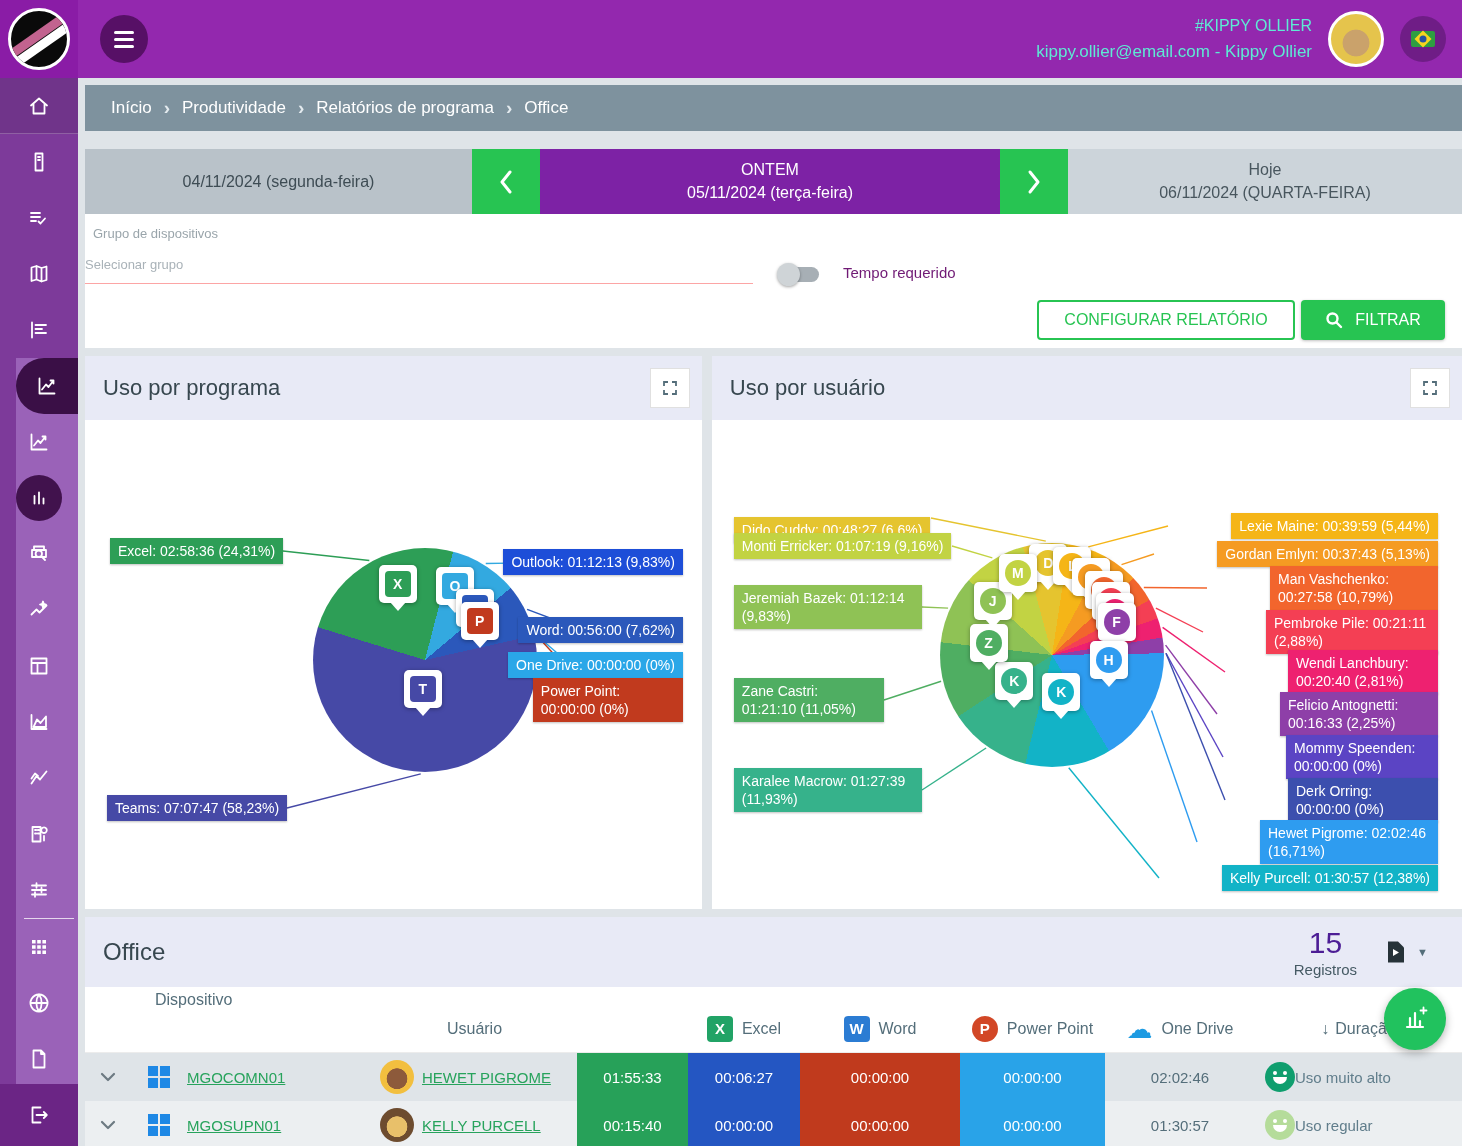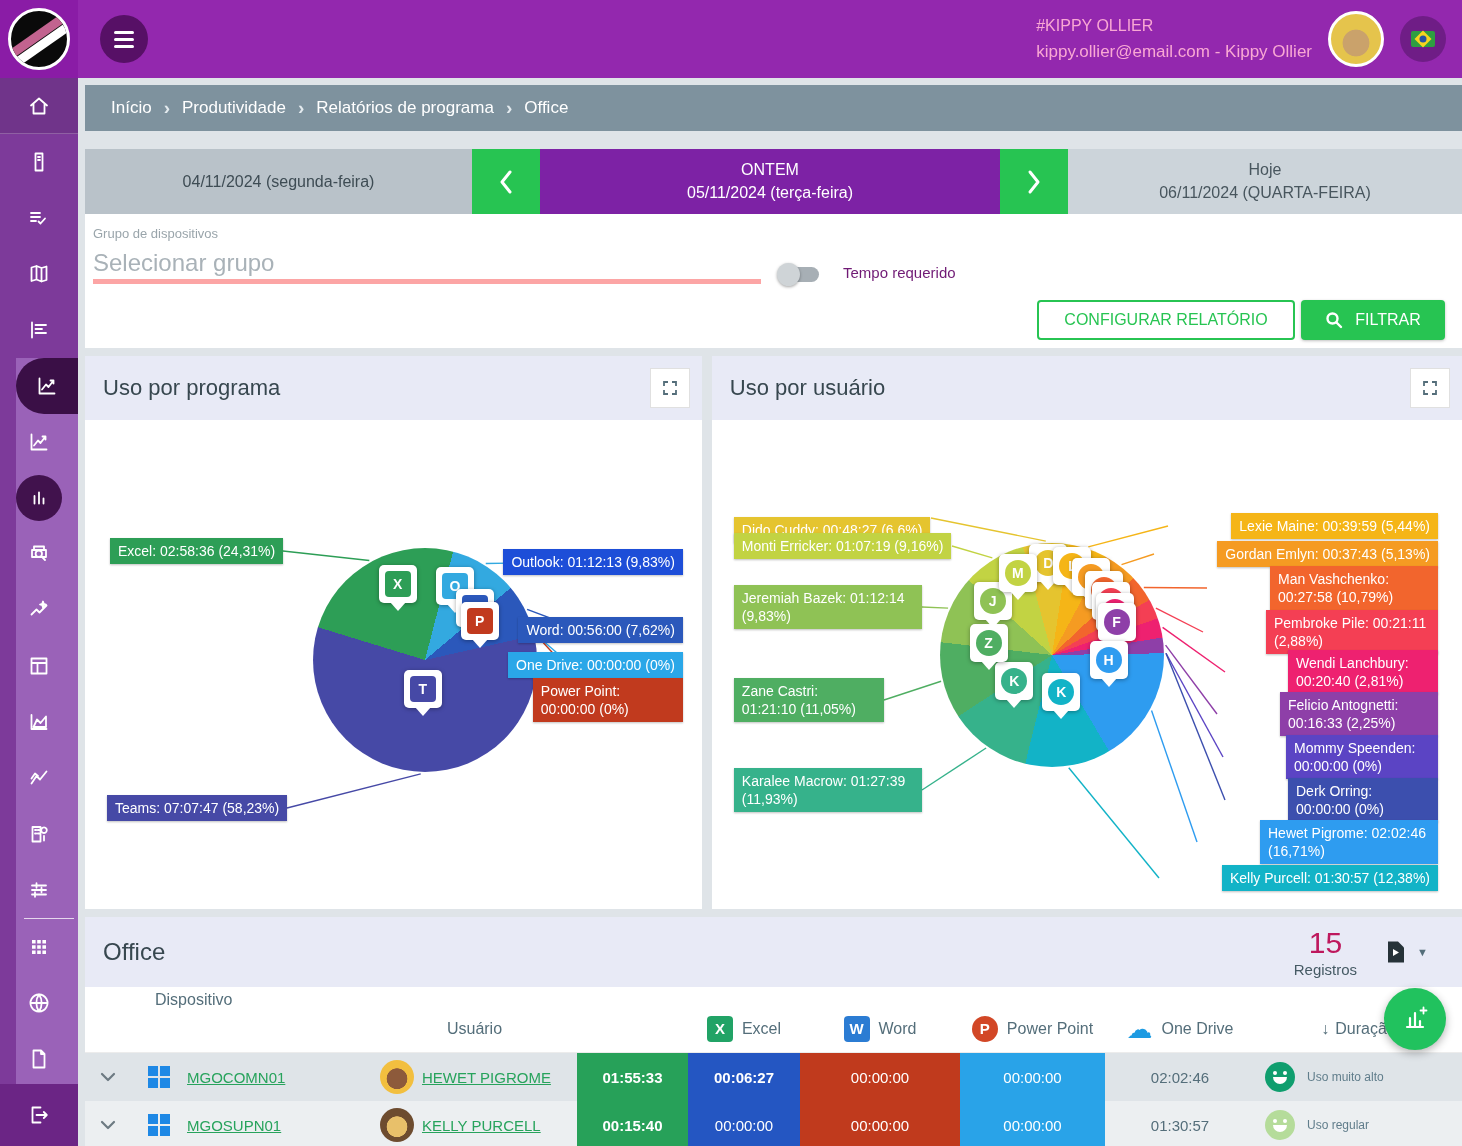--- a/index.html
+++ b/index.html
@@ -8,21 +8,21 @@
 
 .logo-cell{background:#8a1ca6;display:flex;align-items:center;justify-content:center}
 .logo-circle{width:62px;height:62px;border-radius:50%;background:#0a0a0a;border:3px solid #fff;overflow:hidden;position:relative}
 .logo-circle i{position:absolute;left:-8px;width:70px;height:9px;transform:rotate(-35deg)}
 .logo-circle i.s1{top:20px;background:#c2638f}
 .logo-circle i.s2{top:32px;background:#ffffff}
 .topbar{background:#9328ae;display:flex;align-items:center}
 .hamburger{width:48px;height:48px;border-radius:50%;background:#571066;border:none;margin-left:22px;display:flex;flex-direction:column;align-items:center;justify-content:center;gap:4px;cursor:pointer}
 .hamburger span{width:20px;height:3px;border-radius:2px;background:#fff}
 .userblock{margin-left:auto;display:flex;align-items:center;gap:16px;padding-right:16px}
-.usertext{color:#f9a8d4;text-align:left;line-height:1.6}
+.usertext{color:#5eead4;text-align:right;line-height:1.6}
 .usertext .l1{font-size:16px}
 .usertext .l2{font-size:17px}
 .avatar-lg{width:56px;height:56px;border-radius:50%;border:3px solid #fff;background:radial-gradient(circle at 50% 58%,#caa26b 34%,#e5c44c 36%)}
 .flag-btn{width:46px;height:46px;border-radius:50%;background:#6f1d86;border:none;display:flex;align-items:center;justify-content:center;cursor:pointer}
 .flag{width:24px;height:16px;border-radius:2px;background:#2e9e41;position:relative;display:block}
 .flag::before{content:'';position:absolute;left:50%;top:50%;width:12px;height:12px;transform:translate(-50%,-50%) rotate(45deg);background:#f6d51f}
 .flag::after{content:'';position:absolute;left:50%;top:50%;width:7px;height:7px;transform:translate(-50%,-50%);border-radius:50%;background:#2553a0}
 
 .rail{background:#7d3a9a;position:relative;overflow:hidden}
 .nav{position:relative;height:100%}
@@ -42,21 +42,21 @@
 
 .datebar{display:grid;grid-template-columns:387px 68px 460px 68px 1fr;height:65px;margin-top:18px}
 .date-prev{background:#b9c2c9;color:#3e4c54;display:flex;align-items:center;justify-content:center;font-size:16px;cursor:pointer}
 .date-btn{background:#27c452;border:none;display:flex;align-items:center;justify-content:center;cursor:pointer}
 .date-btn svg{stroke:#fff;fill:none;stroke-width:3;stroke-linecap:round;stroke-linejoin:round}
 .date-cur{background:#7d22a5;color:#fff;display:flex;flex-direction:column;align-items:center;justify-content:center;gap:5px;font-size:16px}
 .date-next{background:#ccd4da;color:#48565e;display:flex;flex-direction:column;align-items:center;justify-content:center;gap:5px;font-size:16px;cursor:pointer}
 
 .filterpanel{background:#fff;height:134px;position:relative}
 .fp-label{position:absolute;left:8px;top:12px;color:#9aa5ab;font-size:13px}
-.fp-input{position:absolute;left:8px;top:32px;width:668px;height:38px;border:none;border-bottom:5px solid #fca5a5;font-size:24px;color:#555;outline:none;background:transparent}
+.fp-input{position:absolute;left:0;top:32px;width:668px;height:38px;border:none;border-bottom:1px solid #fca5a5;font-size:13px;color:#555;outline:none;background:transparent}
 .fp-input::placeholder{color:#a9b2b8}
 .toggle{position:absolute;left:694px;top:53px;width:40px;height:15px;border-radius:8px;background:#a7afb5;cursor:pointer}
 .toggle .knob{position:absolute;left:-2px;top:-4px;width:23px;height:23px;border-radius:50%;background:#cfd4d7;box-shadow:0 1px 3px rgba(0,0,0,.35)}
 .toggle-label{position:absolute;left:758px;top:50px;color:#701a75;font-size:15px}
 .btn-outline{position:absolute;left:952px;top:86px;width:258px;height:40px;background:#fff;border:2px solid #27c452;border-radius:4px;color:#27c452;font-size:16px;display:flex;align-items:center;justify-content:center;cursor:pointer}
 .btn-filter{position:absolute;left:1216px;top:86px;width:144px;height:40px;background:#27c452;border:none;border-radius:4px;color:#fff;font-size:16px;display:flex;align-items:center;justify-content:center;gap:12px;cursor:pointer;box-shadow:0 1px 3px rgba(0,0,0,.25)}
 .btn-filter svg{stroke:#fff;fill:none;stroke-width:2.4;stroke-linecap:round}
 
 .cards{display:flex;gap:10px;margin-top:8px}
 .card{background:#fff}
@@ -72,21 +72,21 @@
 .callout{position:absolute;color:#fff;font-size:14px;font-weight:500;padding:4px 8px;line-height:1.3;z-index:3;box-shadow:0 1px 2px rgba(0,0,0,.25)}
 .marker{position:absolute;width:38px;height:38px;background:#fff;border-radius:5px;box-shadow:0 1px 4px rgba(0,0,0,.35);z-index:4;display:flex;align-items:center;justify-content:center}
 .marker::after{content:'';position:absolute;left:50%;bottom:-8px;transform:translateX(-50%);border:8px solid transparent;border-top:9px solid #fff;border-bottom:none}
 .marker .mk{width:26px;height:26px;border-radius:4px;color:#fff;font-weight:bold;font-size:14px;display:flex;align-items:center;justify-content:center}
 .marker.round .mk{border-radius:50%}
 
 .office{margin-top:8px}
 .office-h{height:70px;background:#e8eaf6;display:flex;align-items:center;padding:0 18px}
 .office-title{font-size:24px;color:#37474f}
 .records{margin-left:auto;text-align:center;margin-right:28px;line-height:1.15}
-.records .n{font-size:30px;color:#be185d}
+.records .n{font-size:30px;color:#4c1d95}
 .records .l{font-size:15px;color:#455a64}
 .export{display:flex;align-items:center;gap:10px;cursor:pointer;margin-right:16px}
 .export .caret{color:#546e7a;font-size:11px}
 .grid-cols{display:grid;grid-template-columns:46px 56px 185px 50px 155px 111px 112px 160px 145px 150px 1fr}
 .thead{background:#fff;height:66px;align-items:center;position:relative;color:#546e7a;font-size:16px;border-bottom:1px solid #ececec}
 .th-dev{grid-column:2/4;padding-left:24px}
 .th-user{grid-column:4/6;text-align:center}
 .th-app{display:flex;align-items:center;justify-content:center;gap:9px}
 .th-dur{display:flex;align-items:center;justify-content:center;gap:6px}
 .appicon{width:26px;height:26px;border-radius:4px;color:#fff;font-weight:bold;font-size:15px;display:flex;align-items:center;justify-content:center}
@@ -100,23 +100,23 @@
 .chev svg{stroke:#6d7a82;fill:none;stroke-width:2.2;stroke-linecap:round;stroke-linejoin:round}
 .winwrap{justify-content:center}
 .win{display:grid;grid-template-columns:10px 10px;grid-template-rows:10px 10px;gap:2px}
 .win b{background:#1e88e5}
 .link{color:#27a35c;text-decoration:underline;font-size:15px;cursor:pointer}
 .avwrap{justify-content:center}
 .av{width:34px;height:34px;border-radius:50%}
 .av.a0{background:radial-gradient(circle at 50% 55%,#8d5a3b 40%,#f2bf3f 42%)}
 .av.a1{background:radial-gradient(circle at 50% 55%,#e8c06a 40%,#6d4c2f 42%)}
 .cell-time{justify-content:center;color:#fff;font-size:15px}
-.cell-time.bold{font-weight:bold}
+.cell-time.bold{font-weight:normal}
 .dur{justify-content:center;color:#546e7a;font-size:15px}
-.status{gap:12px;color:#607d8b;font-size:12px;padding-left:10px}
+.status{color:#607d8b;font-size:15px;padding-left:10px}
 .face{width:30px;height:30px;border-radius:50%;position:relative;flex:none}
 .face::before{content:'';position:absolute;width:4px;height:4px;border-radius:50%;background:#fff;left:8px;top:9px;box-shadow:10px 0 0 #fff}
 .face::after{content:'';position:absolute;left:8px;top:15px;width:14px;height:7px;background:#fff;border-radius:0 0 14px 14px}
 </style>
 </head>
 <body>
 
 <div class="app">
 
   <div class="logo-cell">

